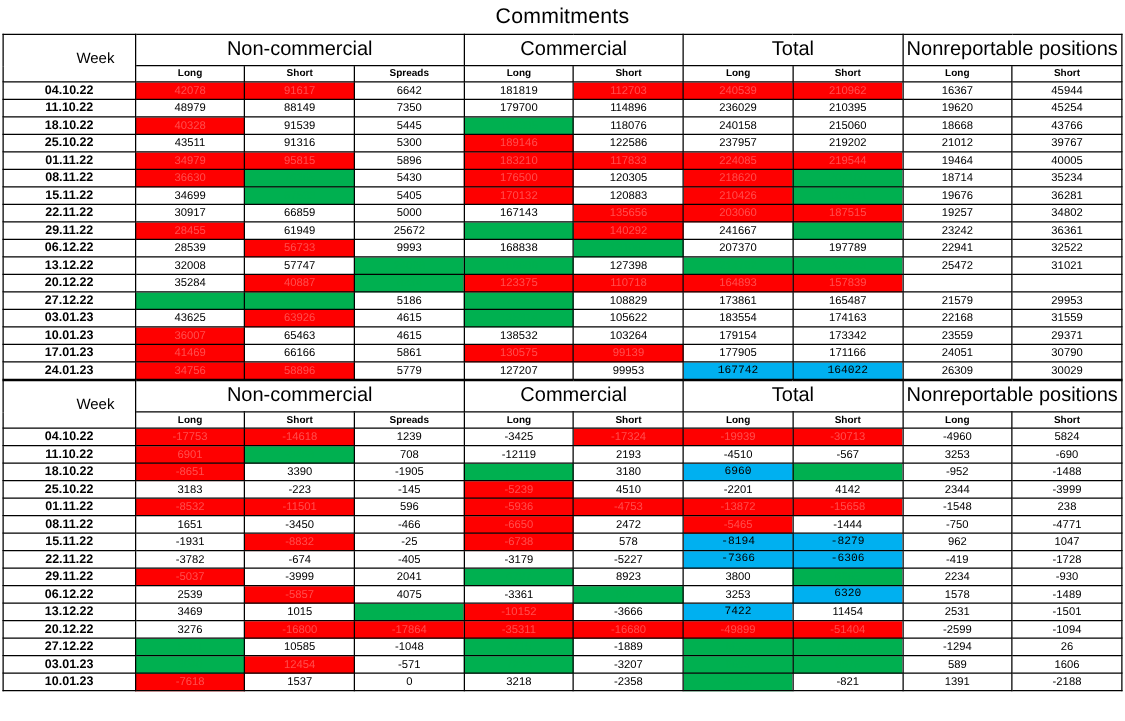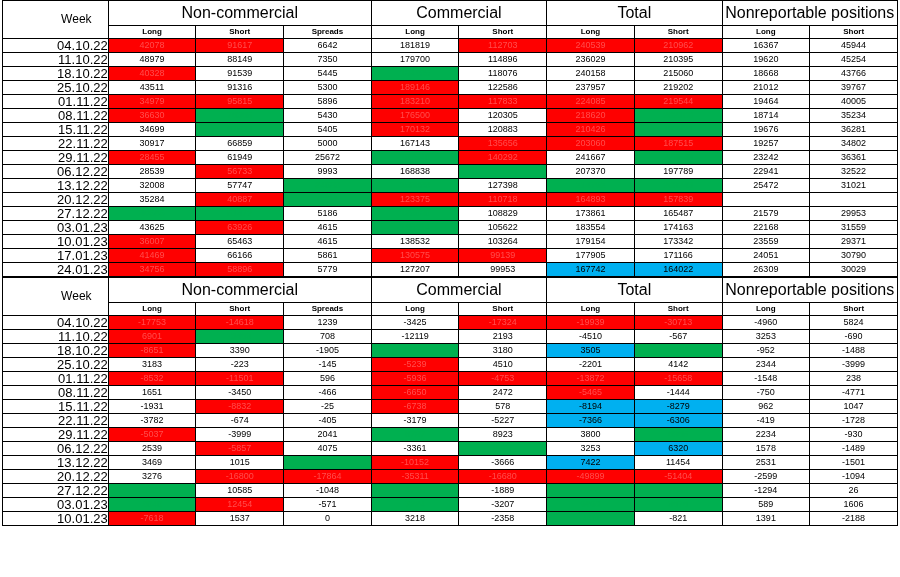--- a/index.html
+++ b/index.html
@@ -44,37 +44,38 @@
     font-weight:normal;
     padding-left:42px;
   }
   th.sub{
     font-size:8px;
     font-weight:bold;
     height:12px;
     line-height:12px;
   }
   td.wk{
-    font-size:13px;
-    font-weight:normal;
-    text-align:right;
+    font-size:10px;
+    font-weight:bold;
+    text-align:center;
   }
   td.val{font-size:9px;text-align:center;}
   .red{background:#fe0000;color:#ff4d4d;}
   .green{background:#00b050;color:#00b050;}
-  .bluetxt{background:#00b0f0;color:#000;}
+  .bluetxt{background:#00b0f0;color:#000;font-family:Liberation Mono, monospace;}
   .plain{background:#ffffff;color:#000;}
   col.c-week{width:88px;}
   col.c-v{width:73px;}
 </style>
 </head>
 <body>
 
 <div class="wrap">
 
+  <div class="section-title">Commitments</div>
   <table>
     <colgroup>
       <col class="c-week">
         <col class="c-v">
         <col class="c-v">
         <col class="c-v">
         <col class="c-v">
         <col class="c-v">
         <col class="c-v">
         <col class="c-v">
@@ -367,21 +368,21 @@
           <td class="val plain">3253</td>
           <td class="val plain">-690</td>
         </tr>
         <tr>
           <td class="wk">18.10.22</td>
           <td class="val red">-8651</td>
           <td class="val plain">3390</td>
           <td class="val plain">-1905</td>
           <td class="val green">14685</td>
           <td class="val plain">3180</td>
-          <td class="val bluetxt">3505</td>
+          <td class="val bluetxt">6960</td>
           <td class="val green">4665</td>
           <td class="val plain">-952</td>
           <td class="val plain">-1488</td>
         </tr>
         <tr>
           <td class="wk">25.10.22</td>
           <td class="val plain">3183</td>
           <td class="val plain">-223</td>
           <td class="val plain">-145</td>
           <td class="val red">-5239</td>

